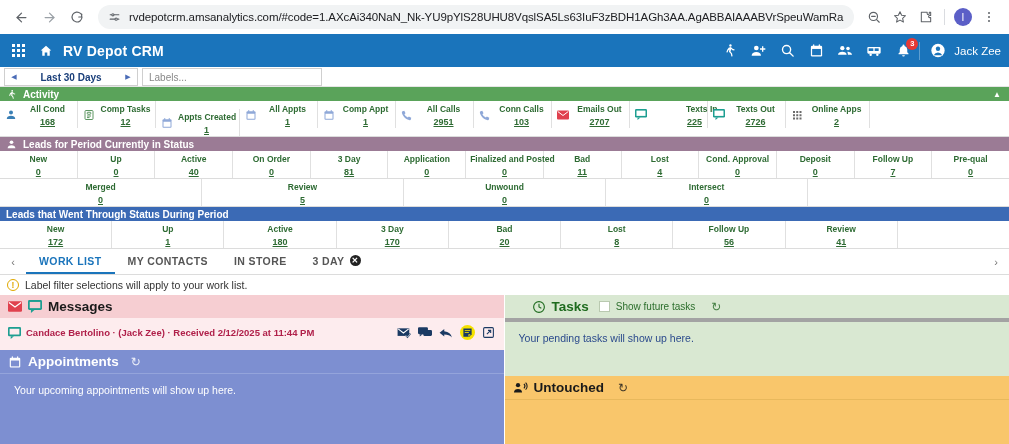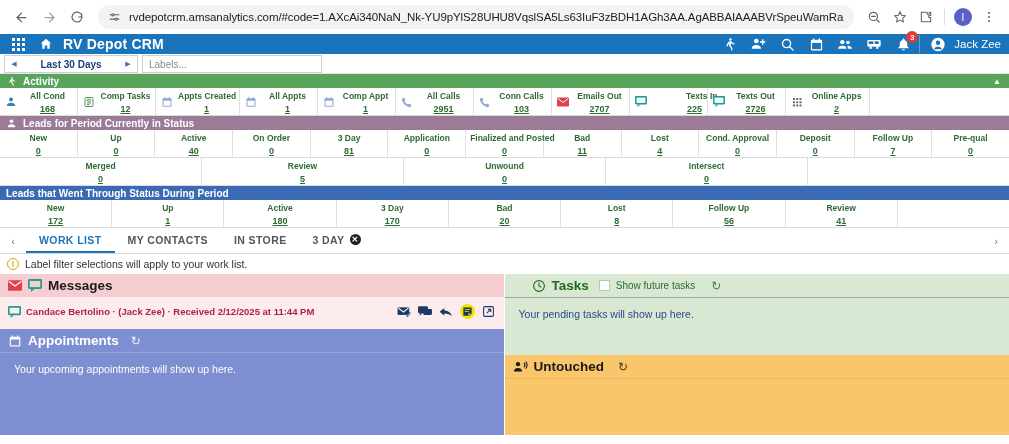--- a/index.html
+++ b/index.html
@@ -35,21 +35,21 @@
     justify-content:center; color:#5f6368; flex:0 0 auto; }
   .chrome-sep { width:1px; height:16px; background:#dadce0; margin:0 4px; }
   .chrome-avatar {
     width:18px; height:18px; border-radius:50%; background:#5b5fc7;
     color:#fff; font-size:10px; display:flex; align-items:center;
     justify-content:center;
   }
 
   
   .app-header {
-    height:20px; background:#1a74bb; display:flex; align-items:center;
+    height:33px; background:#1a74bb; display:flex; align-items:center;
     color:#fff; padding:0 8px;
   }
   .app-title { font-size:14px; font-weight:600; margin-left:10px; letter-spacing:.2px; }
   .grid-icon { display:grid; grid-template-columns:repeat(3,3px);
     grid-template-rows:repeat(3,3px); gap:2px; margin-left:4px; }
   .grid-icon i { background:#fff; display:block; width:3px; height:3px; }
   .header-spacer { flex:1 1 auto; }
   .hdr-icons { display:flex; align-items:center; gap:13px; margin-right:8px; }
   .hdr-ic { position:relative; width:16px; height:16px; display:flex;
     align-items:center; justify-content:center; color:#fff; }
@@ -154,21 +154,21 @@
   .msg-ic.hl { background:#f5e200; border-radius:50%; width:15px; height:15px; }
   .msg-body { font-size:10px; color:#1b1b1b; margin-top:4px; }
 
   
   .p-appts { background:#7d8fd1; flex:1 1 auto; display:flex; flex-direction:column; }
   .p-appts .panel-head { color:#fff; border-bottom:1px solid #94a4db; }
   .p-appts .panel-body { color:#fff; }
 
   
   .p-tasks { background:#d9e8d2; height:81px; display:flex; flex-direction:column; }
-  .p-tasks .panel-head { color:#1e6b1e; border-bottom:1px solid #a3a3a3;padding-left:27px; }
+  .p-tasks .panel-head { color:#1e6b1e; border-bottom:4px solid #a3a3a3;padding-left:27px; }
   .p-tasks .panel-body { color:#2b4a8c; }
   .future-chk { width:11px; height:11px; background:#fff; border:1px solid #b9c9b0;
      display:inline-block; }
   .future-lbl { font-size:10px; font-weight:400; color:#2c6e2c; }
 
   
   .p-untouched { background:#f9c66b; flex:1 1 auto; display:flex; flex-direction:column; }
   .p-untouched .panel-head { color:#1a1a1a; border-bottom:1px solid #e8b85c; }
   .p-untouched .panel-body { color:#333; }
 
@@ -363,21 +363,21 @@
       <span class="stat-ic">
         <svg width="12" height="12" viewBox="0 0 24 24" fill="none" stroke="#4a8a4f" stroke-width="1.8">
           <rect x="4" y="3" width="16" height="18" rx="2"></rect>
           <rect x="8.5" y="6.5" width="7" height="4" rx="1.2"></rect>
           <line x1="8" y1="14" x2="16" y2="14"></line>
           <line x1="8" y1="17.2" x2="13" y2="17.2"></line>
         </svg>
       </span>
       <span class="stat-txt"><span class="stat-label">Comp Tasks</span><br><span class="stat-val">12</span></span>
     </div>
-    <div class="stat-cell" style="flex: 0 0 84px;">
+    <div class="stat-cell" style="flex: 0 0 84px; margin-top: 8px;">
       <span class="stat-ic">
         <svg width="12" height="12" viewBox="0 0 24 24" fill="#8fa8d8">
           <rect x="3" y="4.5" width="18" height="17" rx="2"></rect>
           <rect x="5" y="9.5" width="14" height="10" fill="#fff"></rect>
           <rect x="6.5" y="2" width="2" height="4" rx="1"></rect>
           <rect x="15.5" y="2" width="2" height="4" rx="1"></rect>
         </svg>
       </span>
       <span class="stat-txt"><span class="stat-label">Appts Created</span><br><span class="stat-val">1</span></span>
     </div>

